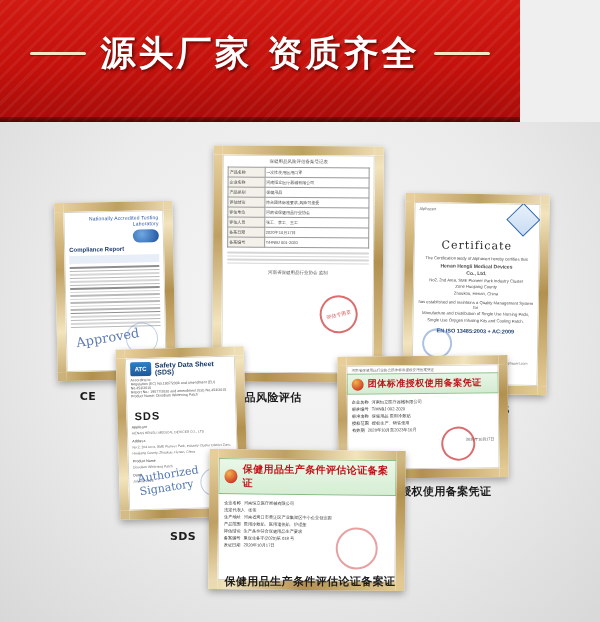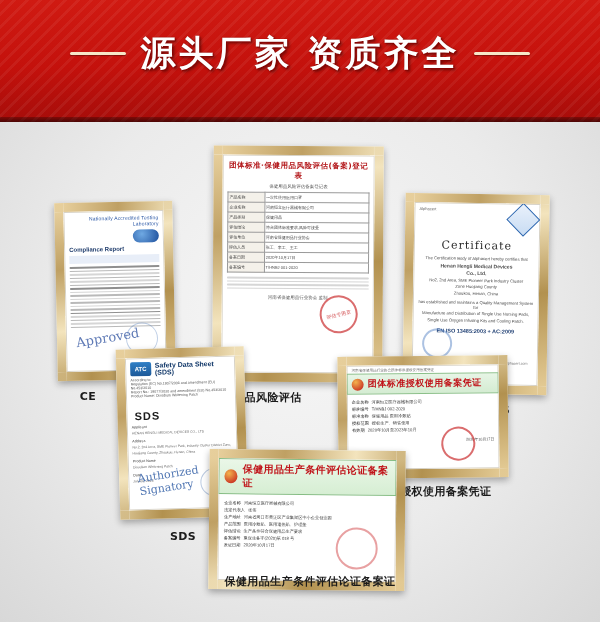--- a/index.html
+++ b/index.html
@@ -15,21 +15,21 @@
     width: 600px;
     height: 622px;
     overflow: hidden;
     background: #efefef;
   }
 
   
   .banner {
     position: absolute;
     left: 0; top: 0;
-    width: 600px;
+    width: 520px;
     height: 122px;
     background:
       repeating-linear-gradient(135deg,
         rgba(255,255,255,0.055) 0px,
         rgba(255,255,255,0.055) 3px,
         rgba(0,0,0,0) 3px,
         rgba(0,0,0,0) 9px),
       linear-gradient(180deg, #d01a12 0%, #c4110c 55%, #a60d0a 100%);
     overflow: hidden;
   }
@@ -274,21 +274,20 @@
         </div>
         <div class="ce-sign">Approved</div>
         <div class="ce-seal"></div>
       </div>
     </div>
     <div class="caption" style="left: 58px; top: 268px; width: 60px;">CE</div>
 
     <div class="frame" id="cert-risk">
       <div class="mat">
         <div class="doc">
-          <div class="cn-title">团体标准·保健用品风险评估(备案)登记表</div>
           <div class="cn-sub">保健用品风险评估备案登记表</div>
           <table class="tbl">
             <tbody>
                 <tr>
               <td class="k">产品名称</td>
               <td>一次性使用医用口罩</td>
             </tr>
             <tr>
               <td class="k">企业名称</td>
               <td>河南恒立医疗器械有限公司</td>

